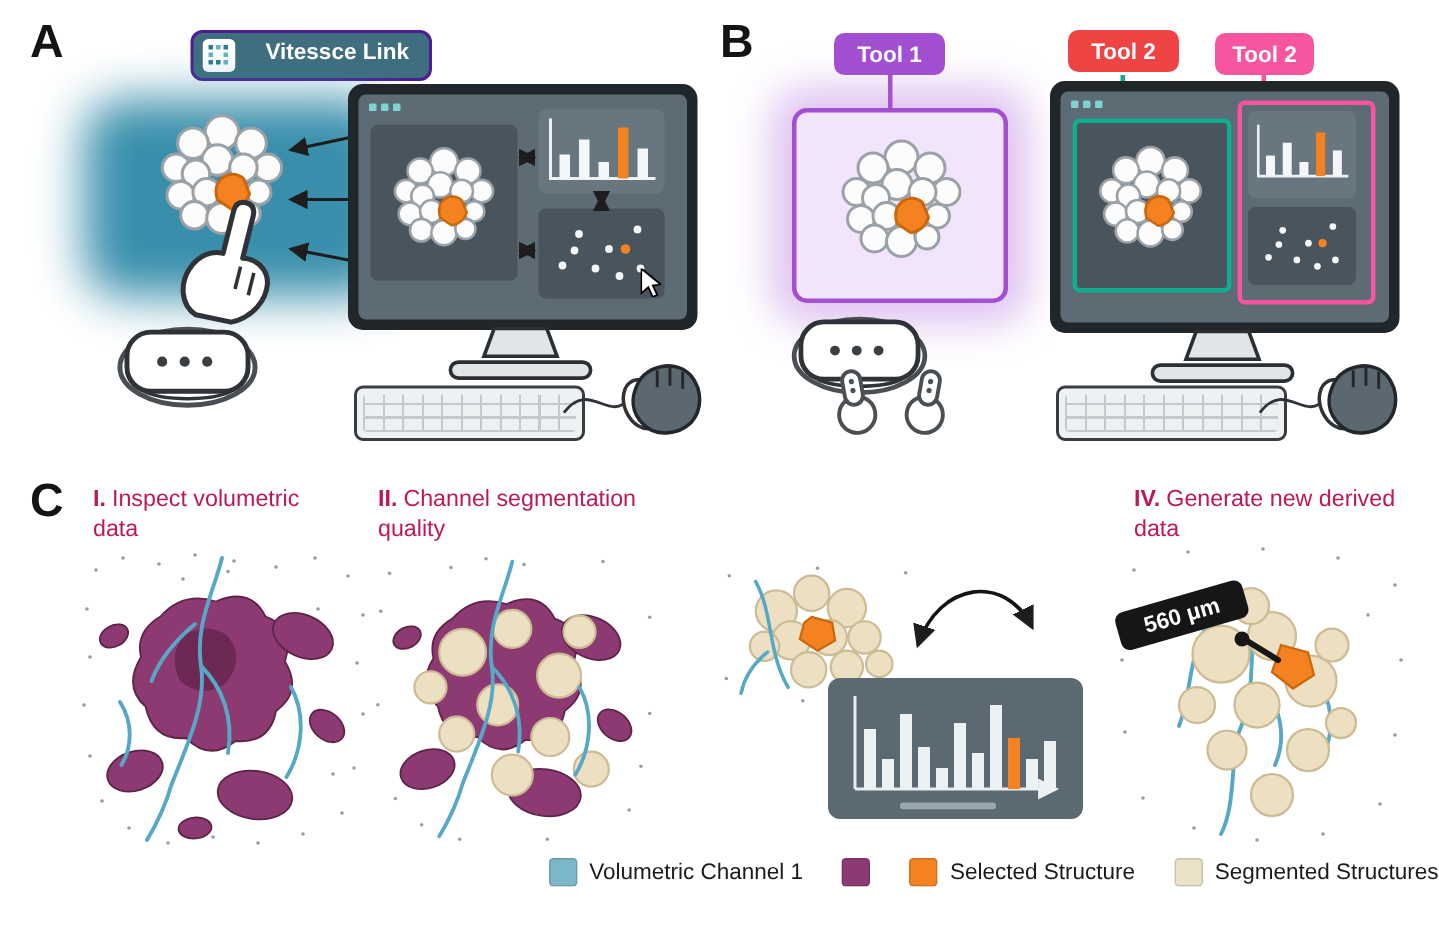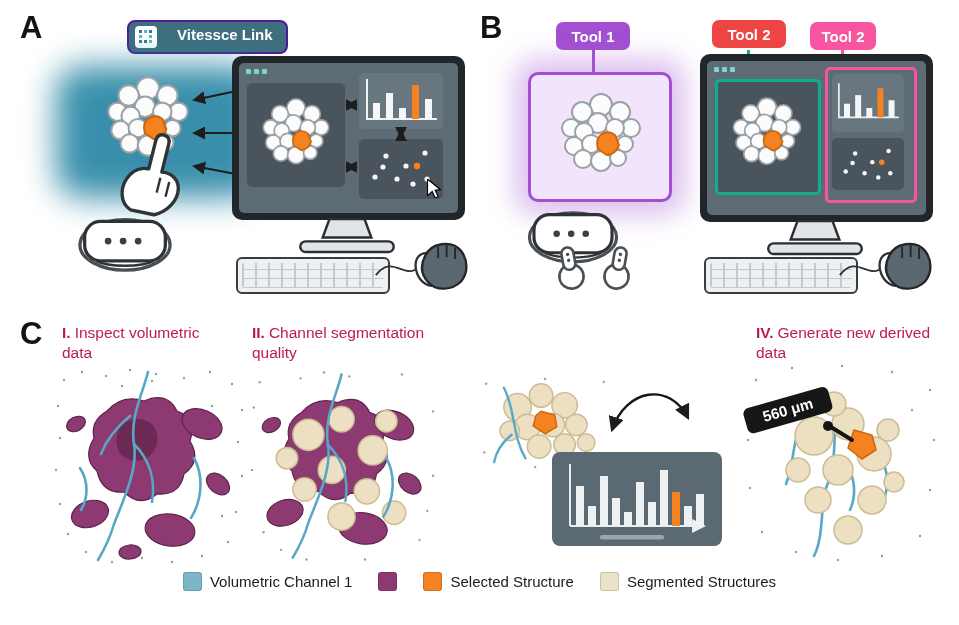--- a/index.html
+++ b/index.html
@@ -27,21 +27,21 @@
           box-shadow:0 0 26px 14px rgba(167,95,216,.38);}
   .keyboard{position:absolute;background:#eef1f2;border:2.5px solid #383d42;border-radius:6px;}
   .keyboard::before{content:"";position:absolute;inset:4px;border-radius:3px;
      background-image:repeating-linear-gradient(90deg,#c3cacd 0 1.5px,transparent 1.5px 13px),
                       repeating-linear-gradient(0deg,#c3cacd 0 1.5px,transparent 1.5px 9px);}
   
   .step{position:absolute;font-size:15.5px;line-height:1.3;color:#be185d;}
   .step b{font-weight:700;margin-right:4px;}
   .hist-panel{position:absolute;background:#5b6973;border-radius:8px;}
   
-  .legend{position:absolute;left:0;width:959px;display:flex;justify-content:center;
+  .legend{position:absolute;left:0;width:959px;display:flex;justify-content:flex-end;
           gap:26px;align-items:center;}
   .leg-item{display:flex;align-items:center;gap:8px;font-size:15px;color:#1b1b1b;}
   .swatch{width:17px;height:17px;border-radius:3px;border:1px solid rgba(0,0,0,.14);}
 </style>
 </head>
 <body>
 
 <div class="page">
 
   <svg width="0" height="0" style="position:absolute" aria-hidden="true">

